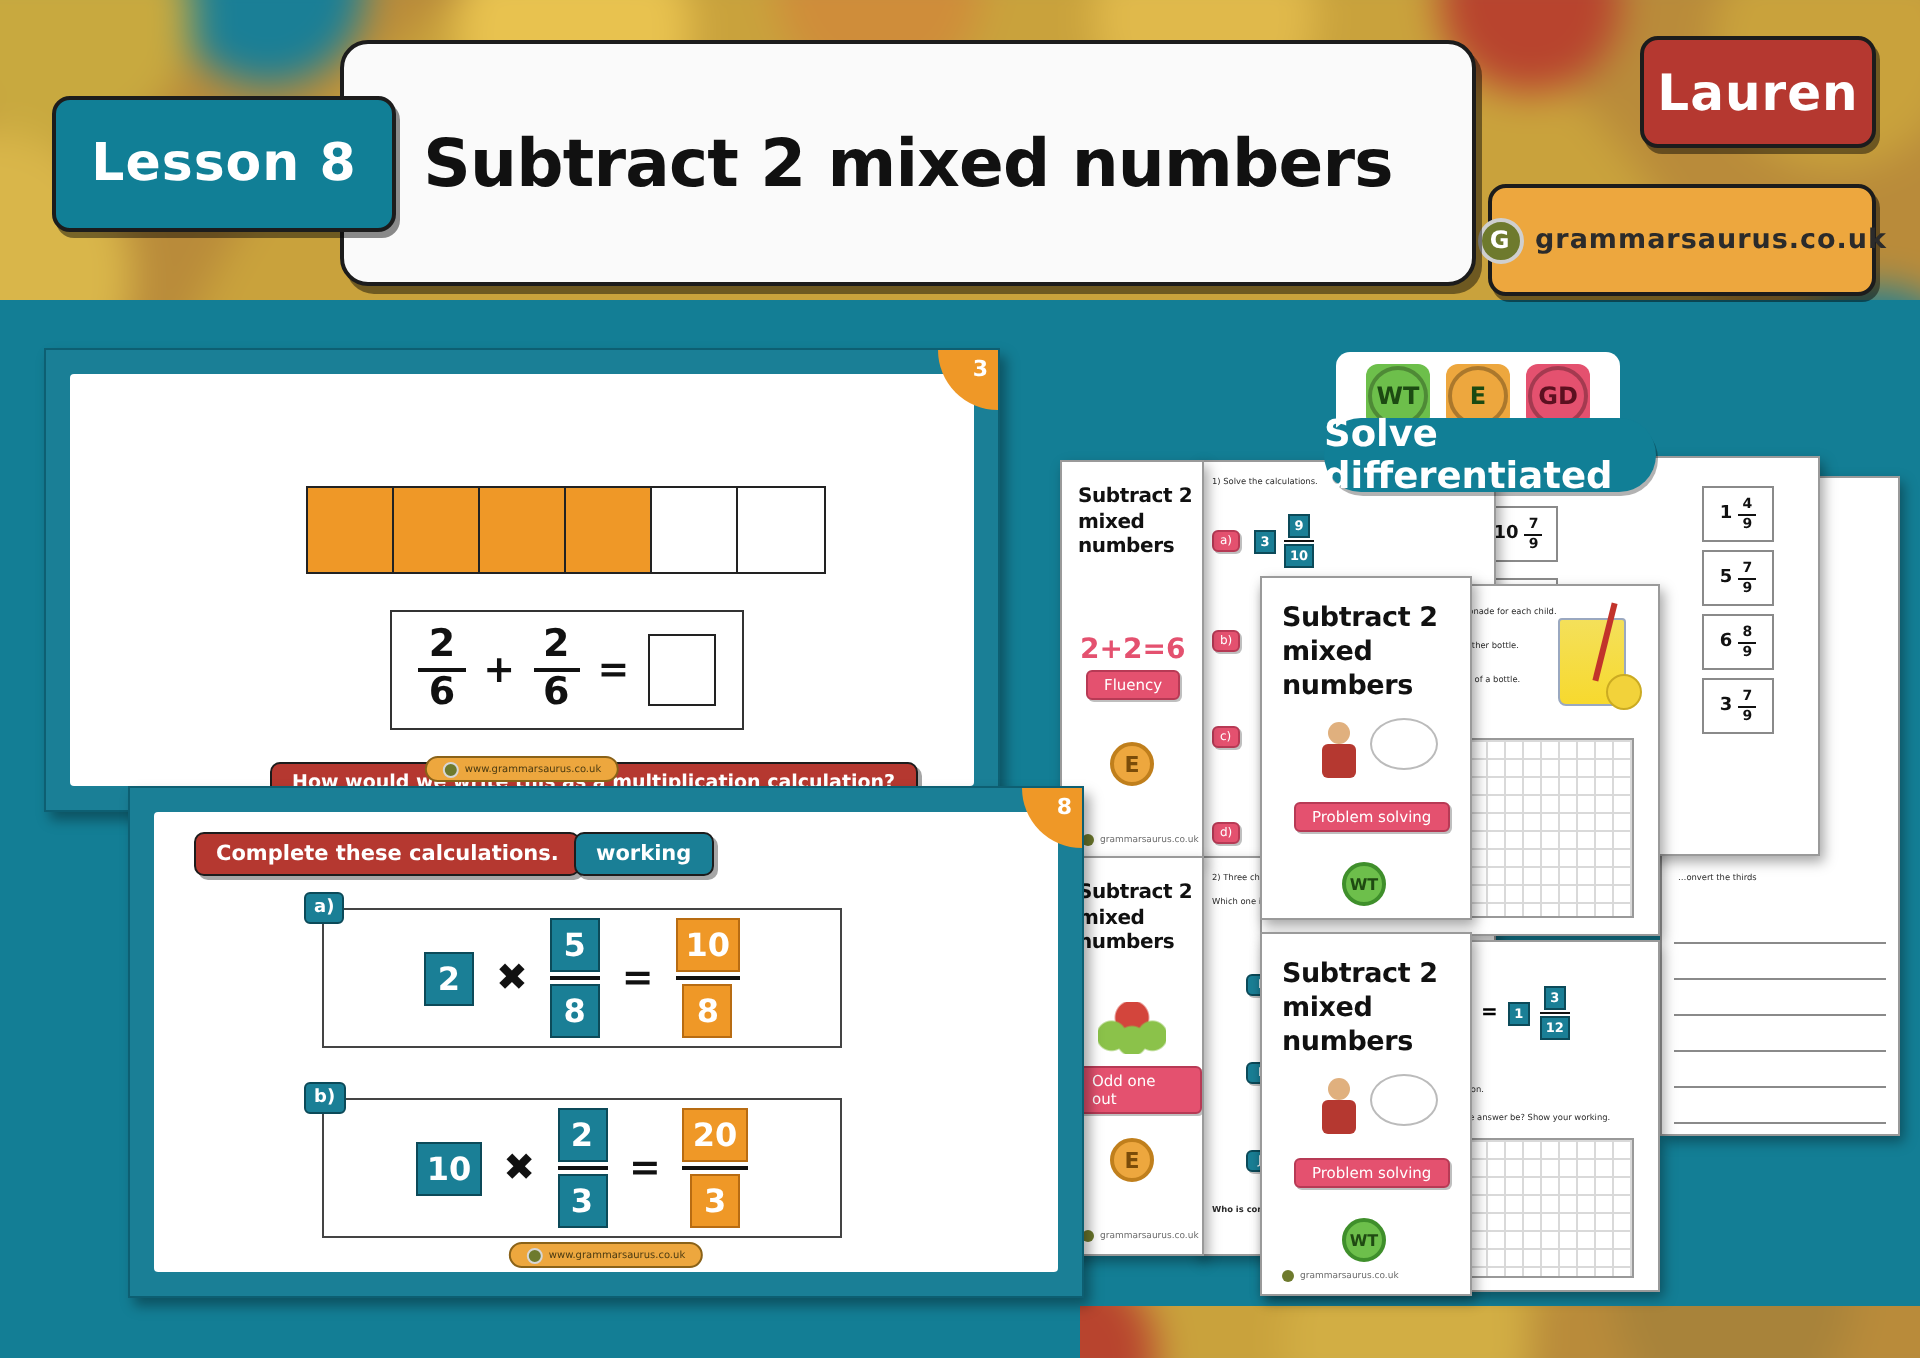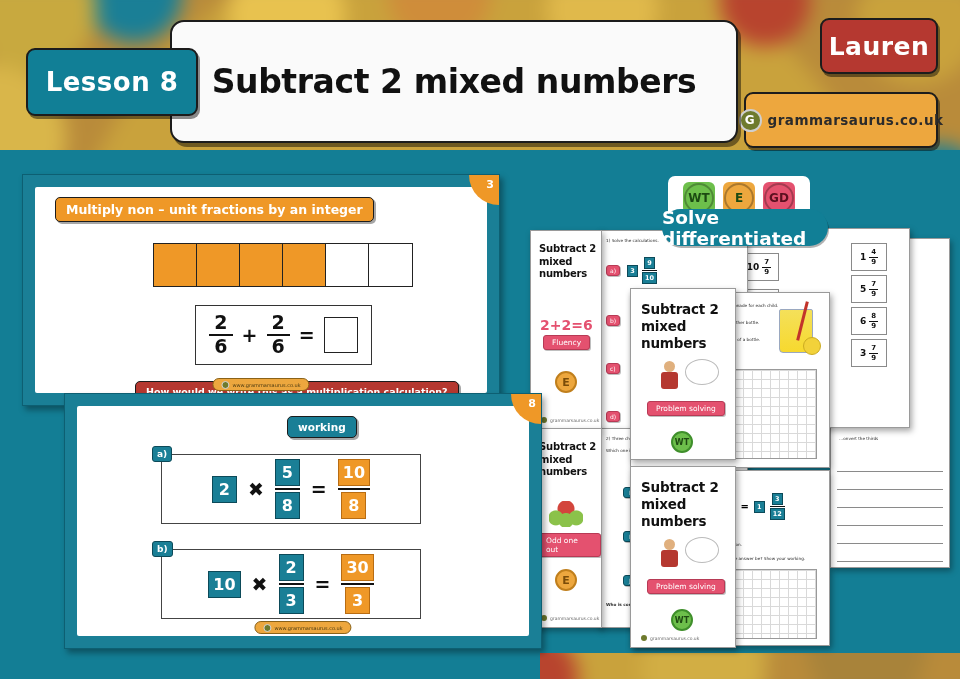--- a/index.html
+++ b/index.html
@@ -540,21 +540,20 @@
       <span style="font-size:8px;">WT</span>
     </div>
     <div class="sheet-foot">
       <span class="dot"></span>
       <span>grammarsaurus.co.uk</span>
     </div>
   </div>
 
   <div class="slide" id="slide1">
     <div class="slide-inner">
-      <div class="slide-banner">Multiply non – unit fractions by an integer</div>
 
       <div id="barmodel">
         <div style="background:#ef9827"></div>
         <div style="background:#ef9827"></div>
         <div style="background:#ef9827"></div>
         <div style="background:#ef9827"></div>
         <div style="background:#fff"></div>
         <div style="background:#fff"></div>
       </div>
 
@@ -577,20 +576,21 @@
       <div class="slide-footer">
         <span class="dot"></span>
         <span>www.grammarsaurus.co.uk</span>
       </div>
     </div>
     <div class="slide-corner">3</div>
   </div>
 
   <div class="slide" id="slide2">
     <div class="slide-inner">
+      <div class="slide-banner red" style="font-size:10.5px;">Complete these calculations.</div>
       <div class="slide-banner teal" style="left:210px;top:10px;font-size:10.5px;">working</div>
 
       <div class="calc-row" style="top:48px;">
         <span class="calc-label">a)</span>
         <span class="tile">2</span>
         <span class="bigop">✖</span>
         <span class="tfrac">
           <span class="tile">5</span>
           <span class="bar"></span>
           <span class="tile">8</span>
@@ -607,21 +607,21 @@
         <span class="calc-label">b)</span>
         <span class="tile">10</span>
         <span class="bigop">✖</span>
         <span class="tfrac">
           <span class="tile">2</span>
           <span class="bar"></span>
           <span class="tile">3</span>
         </span>
         <span class="bigop">=</span>
         <span class="tfrac">
-          <span class="tile orange">30</span>
+          <span class="tile orange">20</span>
           <span class="bar"></span>
           <span class="tile orange">3</span>
         </span>
       </div>
 
       <div class="slide-footer">
         <span class="dot"></span>
         <span>www.grammarsaurus.co.uk</span>
       </div>
     </div>

